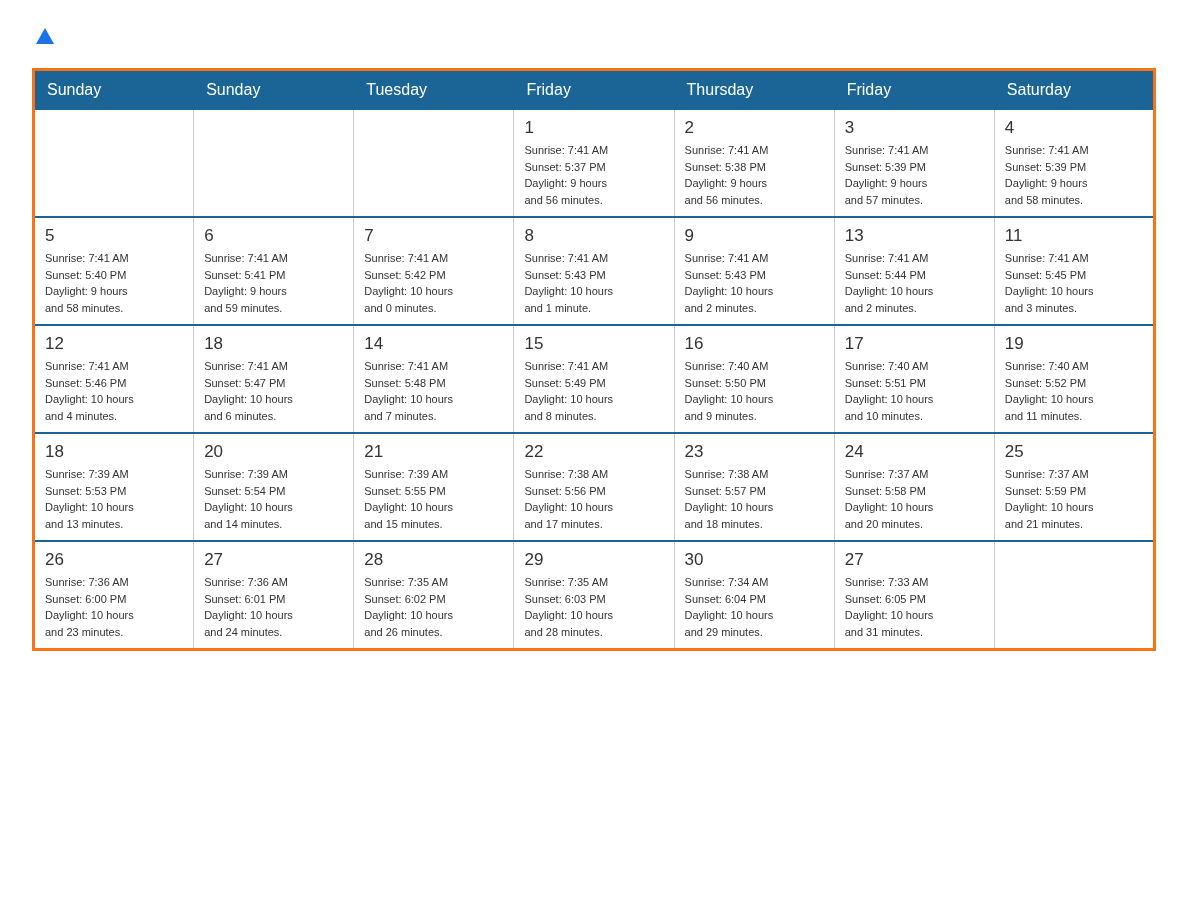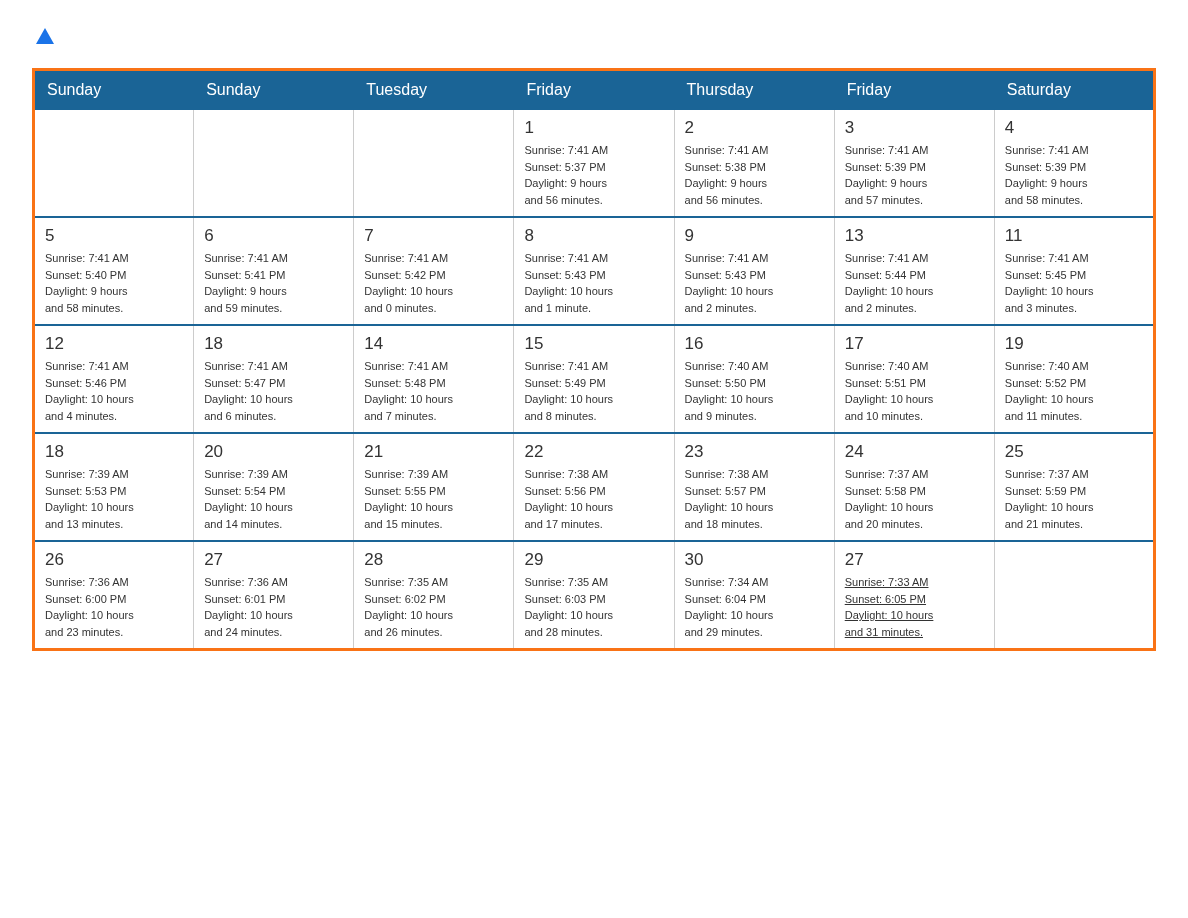--- a/index.html
+++ b/index.html
@@ -338,21 +338,21 @@
         </td>
         <td>
           <div class="day-num">30</div>
           <div class="day-info" style="white-space: pre-line;">Sunrise: 7:34 AM
 Sunset: 6:04 PM
 Daylight: 10 hours
 and 29 minutes.</div>
         </td>
         <td>
           <div class="day-num">27</div>
-          <div class="day-info" style="white-space: pre-line; text-decoration: underline;">Sunrise: 7:33 AM
+          <div class="day-info" style="white-space: pre-line;">Sunrise: 7:33 AM
 Sunset: 6:05 PM
 Daylight: 10 hours
 and 31 minutes.</div>
         </td>
         <td class="empty-cell"></td>
       </tr>
     </tbody>
 </table>
 
 </body></html>

